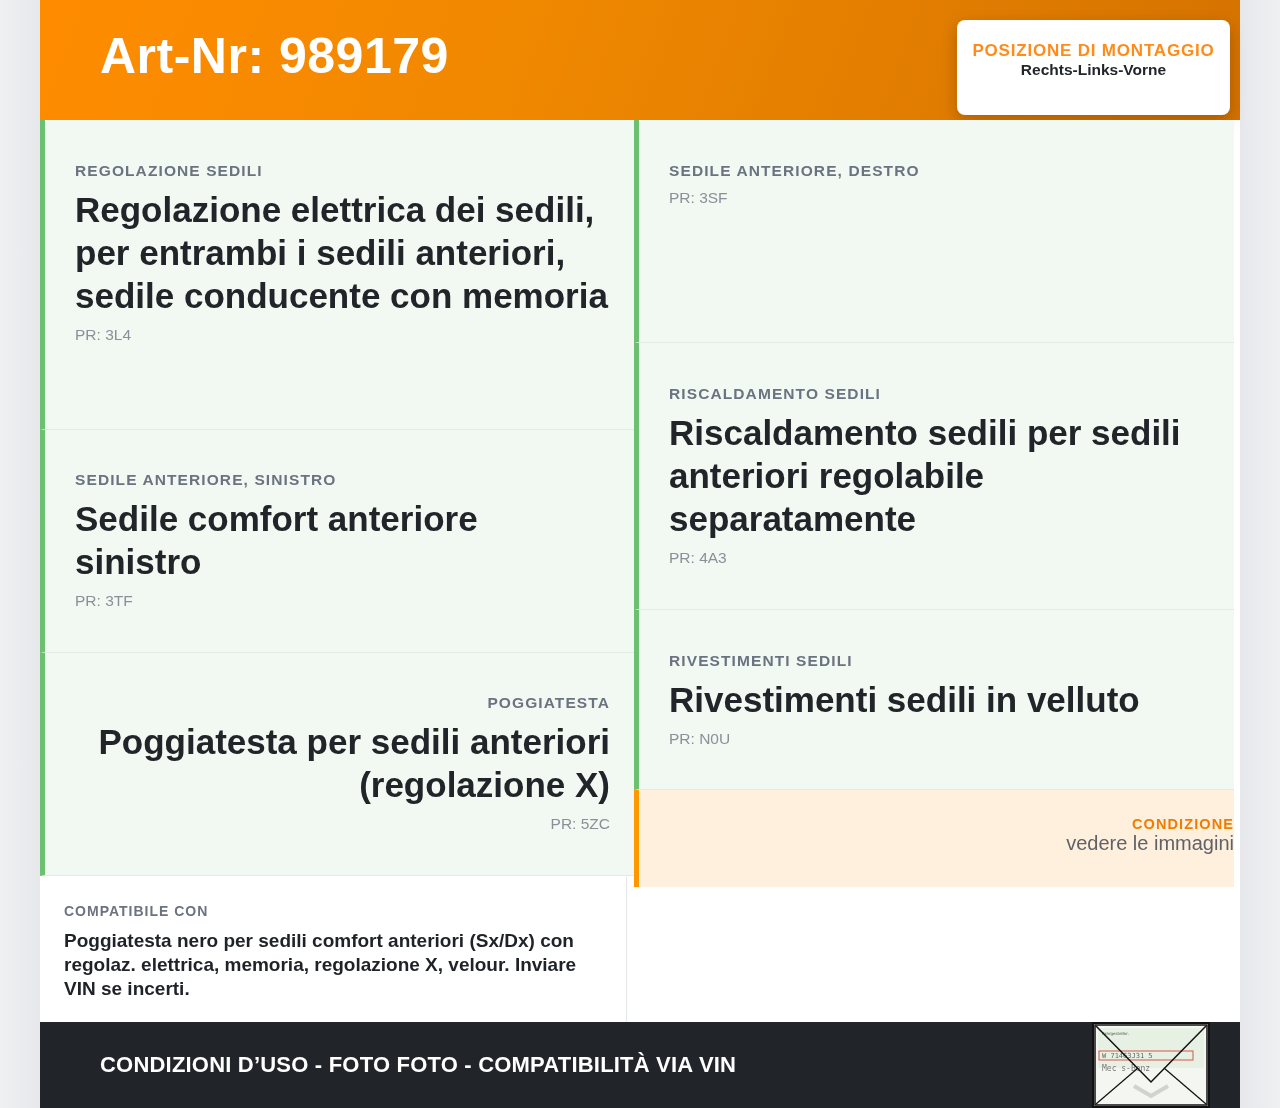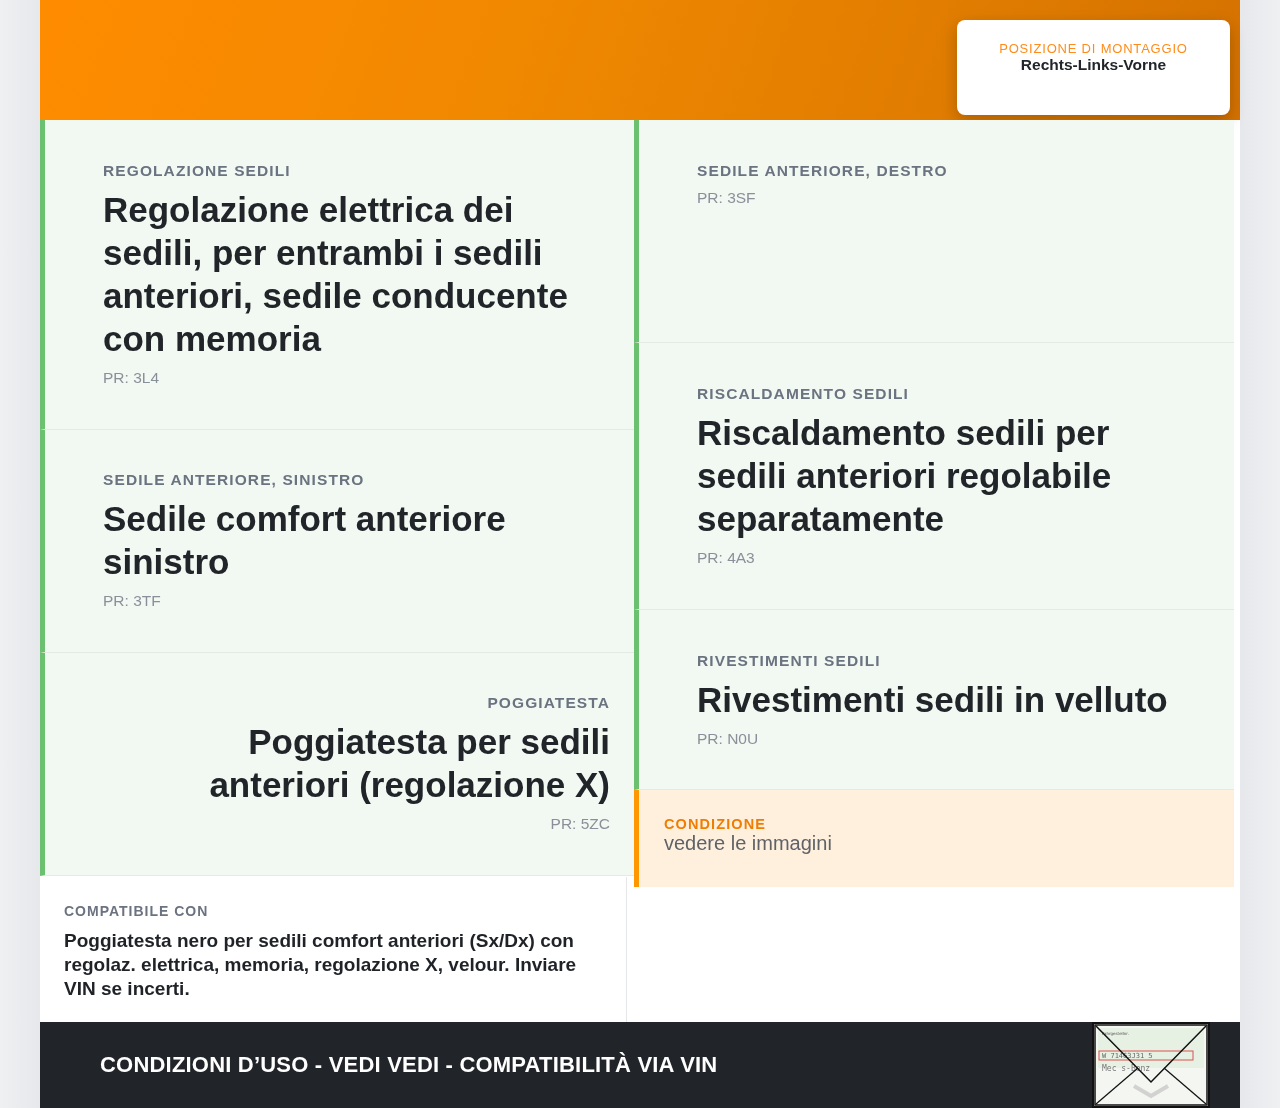--- a/index.html
+++ b/index.html
@@ -21,54 +21,54 @@
       color: #ffffff; font-size: 50px; font-weight: 700; letter-spacing: 0.5px;
       line-height: 56px;
     }
     .pos-card {
       position: absolute; left: 917px; top: 20px; width: 273px; height: 95px;
       background: #ffffff; border-radius: 8px;
       box-shadow: 0 6px 16px rgba(0,0,0,0.22);
       text-align: center;
     }
     .pos-label {
-      margin-top: 21px; color: #ff8c1a; font-size: 13px; font-weight: 400;
+      margin-top: 21px; color: #ff8c1a; font-size: 17px; font-weight: 700;
       letter-spacing: 0.8px;
     }
     .pos-value {
       color: #22262b; font-size: 15.5px; font-weight: 600;
     }
     .col { position: absolute; top: 120px; width: 600px; }
     .col-left { left: 0; }
     .col-right { left: 594px; }
     .feature {
       position: relative; background: #f2f9f2;
       border-left: 5px solid #6cc170; border-bottom: 1px solid #e4ebe4;
-      padding-left: 58px; padding-right: 30px;
+      padding-left: 30px; padding-right: 30px;
     }
     .feature .cat {
       color: #6b7280; font-size: 15.5px; font-weight: 700; letter-spacing: 1.1px;
       text-transform: uppercase;
     }
     .feature .name {
       color: #212529; font-size: 35px; font-weight: 700; line-height: 43px;
       margin-top: 8px;
     }
     .feature .pr {
       color: #8a9099; font-size: 15.5px; margin-top: 9px;
     }
     .f1 { height: 310px; padding-top: 42px; }
     .f2 { height: 223px; padding-top: 41px; }
     .f3 { height: 223px; padding-top: 41px; text-align: right; }
     .f4 { height: 223px; padding-top: 42px; }
     .f5 { height: 267px; padding-top: 42px; }
     .f6 { height: 180px; padding-top: 42px; }
     .condition {
       background: #fff0de; border-left: 5px solid #ff9800;
-      height: 97px; padding-left: 25px; padding-top: 26px;
+      height: 97px; padding-left: 25px; padding-top: 26px; text-align: right;
     }
     .condition .cond-label {
       color: #f07c00; font-size: 14.5px; font-weight: 700; letter-spacing: 1.1px;
     }
     .condition .cond-value {
       color: #5f6368; font-size: 20px; font-weight: 400; margin-top: 0;
     }
     .compat {
       position: absolute; left: 0; top: 877px; width: 587px; height: 145px;
       background: #ffffff; border-right: 1px solid #e5e7eb;
@@ -92,20 +92,21 @@
       position: absolute; left: 1052px; top: 0; width: 118px; height: 86px;
       background: #ffffff; border: 2px solid #111;
     }
   </style>
 </head>
 <body>
 
 <div class="page">
 
   <div class="header">
+    <div class="art-title">Art-Nr: 989179</div>
     <div class="pos-card">
       <div class="pos-label">POSIZIONE DI MONTAGGIO</div>
       <div class="pos-value">Rechts-Links-Vorne</div>
     </div>
   </div>
 
   <div class="col col-left">
     <div class="feature f1">
       <div class="cat">REGOLAZIONE SEDILI</div>
       <div class="name">Regolazione elettrica dei sedili, per entrambi i sedili anteriori, sedile conducente con memoria</div>
@@ -143,21 +144,21 @@
       <div class="cond-value">vedere le immagini</div>
     </div>
   </div>
 
   <div class="compat">
     <div class="compat-label">COMPATIBILE CON</div>
     <div class="compat-text">Poggiatesta nero per sedili comfort anteriori (Sx/Dx) con regolaz. elettrica, memoria, regolazione X, velour. Inviare VIN se incerti.</div>
   </div>
 
   <div class="footer">
-    <div class="footer-text">CONDIZIONI D’USO - VEDI VEDI - COMPATIBILITÀ VIA VIN</div>
+    <div class="footer-text">CONDIZIONI D’USO - FOTO FOTO - COMPATIBILITÀ VIA VIN</div>
     <div class="vin-image">
       <svg width="114" height="82" viewBox="0 0 114 82">
         <rect x="0" y="0" width="114" height="82" fill="#f4f6f2"></rect>
         <rect x="4" y="4" width="106" height="40" fill="#dfeedd" opacity="0.7"></rect>
         <text x="8" y="11" font-size="4" fill="#555" font-family="DejaVu Sans, sans-serif">Fahrgestellnr.</text>
         <rect x="5" y="27" width="94" height="9" fill="none" stroke="#d9534f" stroke-width="1"></rect>
         <text x="8" y="34" font-size="7" fill="#666" font-family="DejaVu Sans Mono, monospace">W  71463J31  5</text>
         <text x="8" y="47" font-size="8" fill="#777" font-family="DejaVu Sans Mono, monospace">Mec   s-Benz</text>
         <path d="M2 2 L57 58 L112 2" fill="none" stroke="#111" stroke-width="1.5"></path>
         <path d="M2 80 L44 44" fill="none" stroke="#111" stroke-width="1.2"></path>

